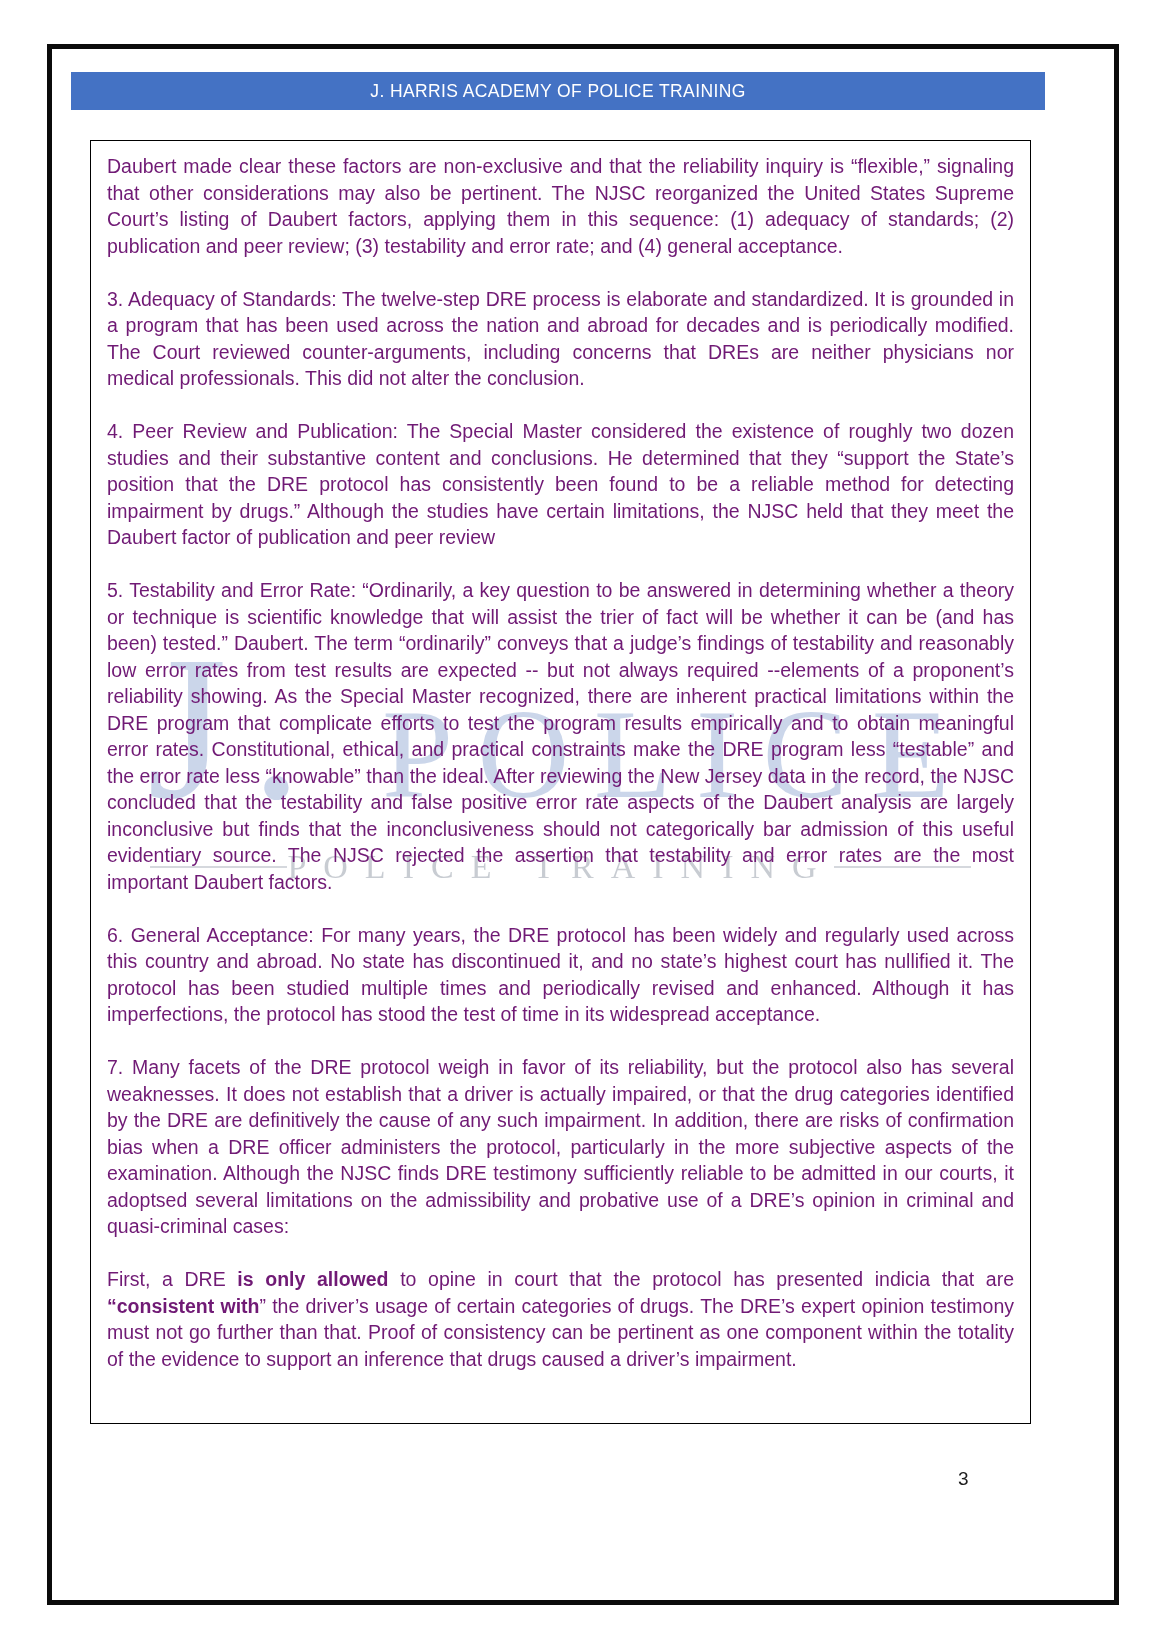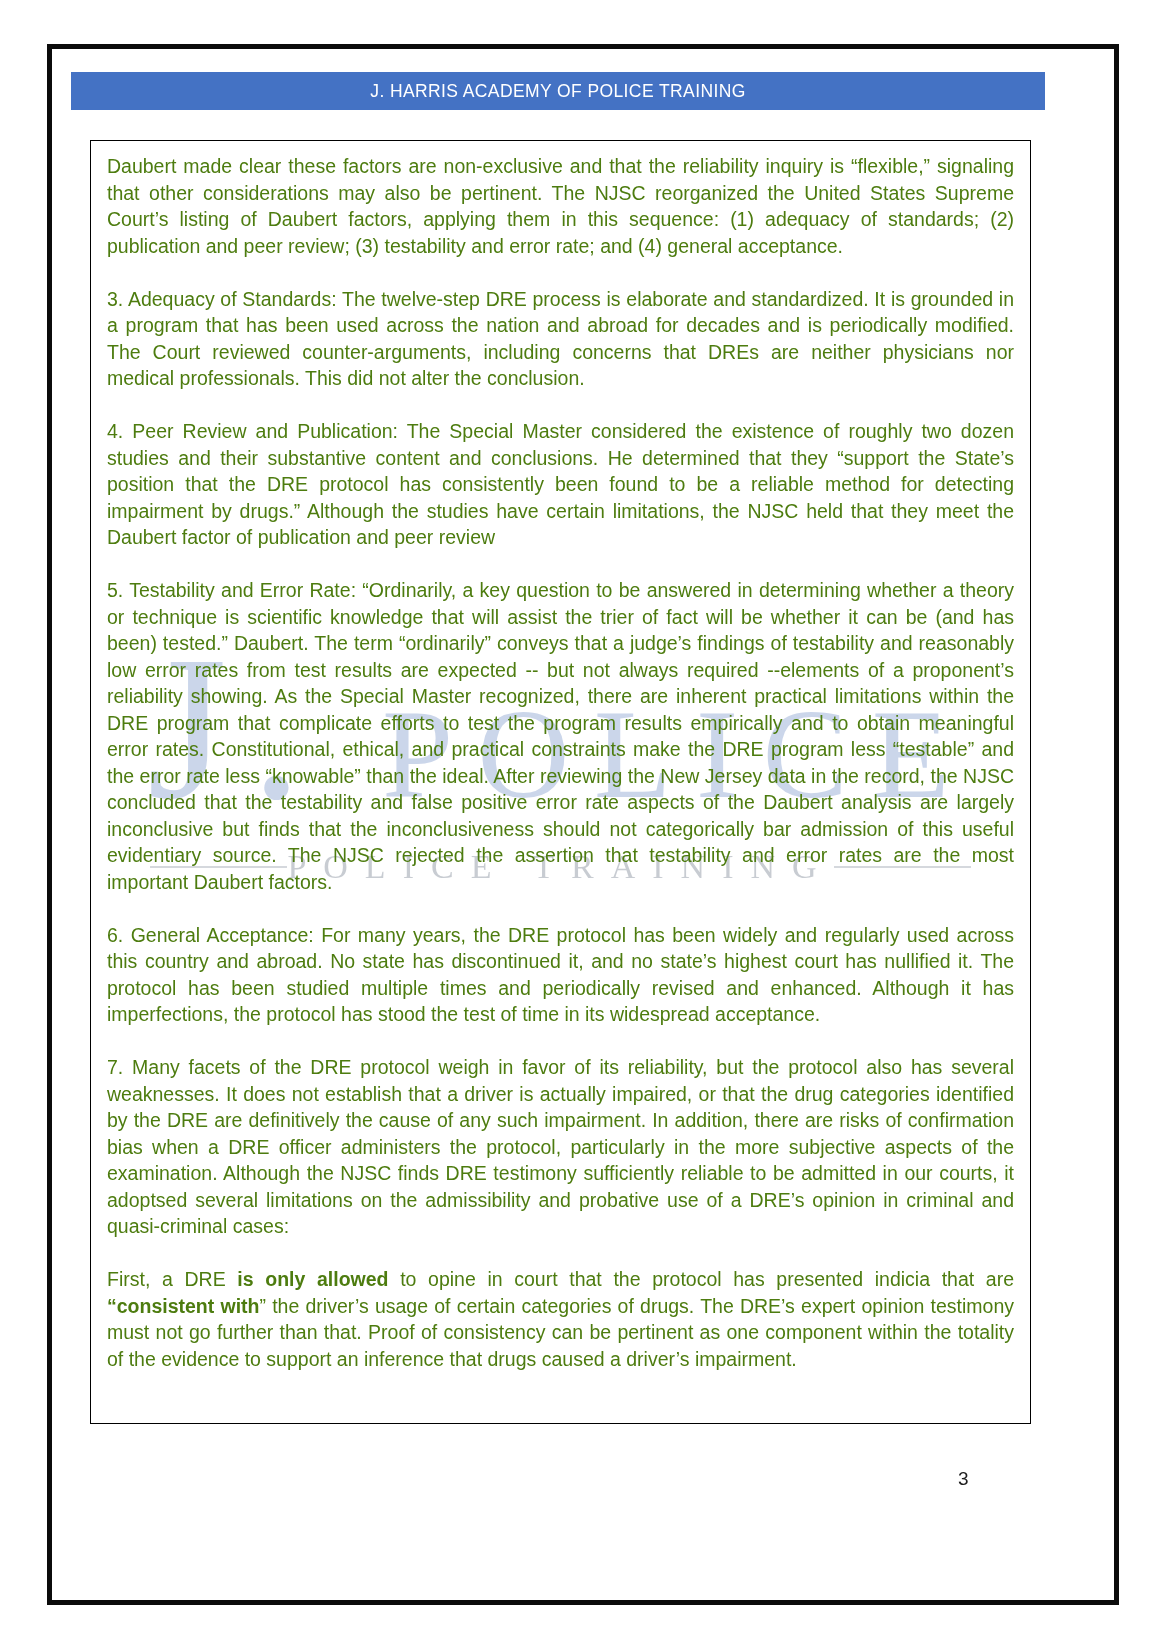--- a/index.html
+++ b/index.html
@@ -52,21 +52,21 @@
     white-space: nowrap;
   }
 
   .content-box {
     position: absolute; left: 90px; top: 140px;
     width: 941px; height: 1284px;
     border: 1px solid #000000;
     padding: 12px 16px 12px 16px;
     z-index: 2;
     background: transparent;
-    color: #4d7c0f;
+    color: #701a75;
     font-size: 19.5px; line-height: 26.5px;
     text-align: justify;
   }
   .para { margin: 0 0 26.5px 0; }
   .para:last-child { margin-bottom: 12px; }
   .bold { font-weight: bold; }
 
   .page-number {
     position: absolute; left: 958px; top: 1468px;
     font-size: 19px; color: #1d1d1d; z-index: 2;

